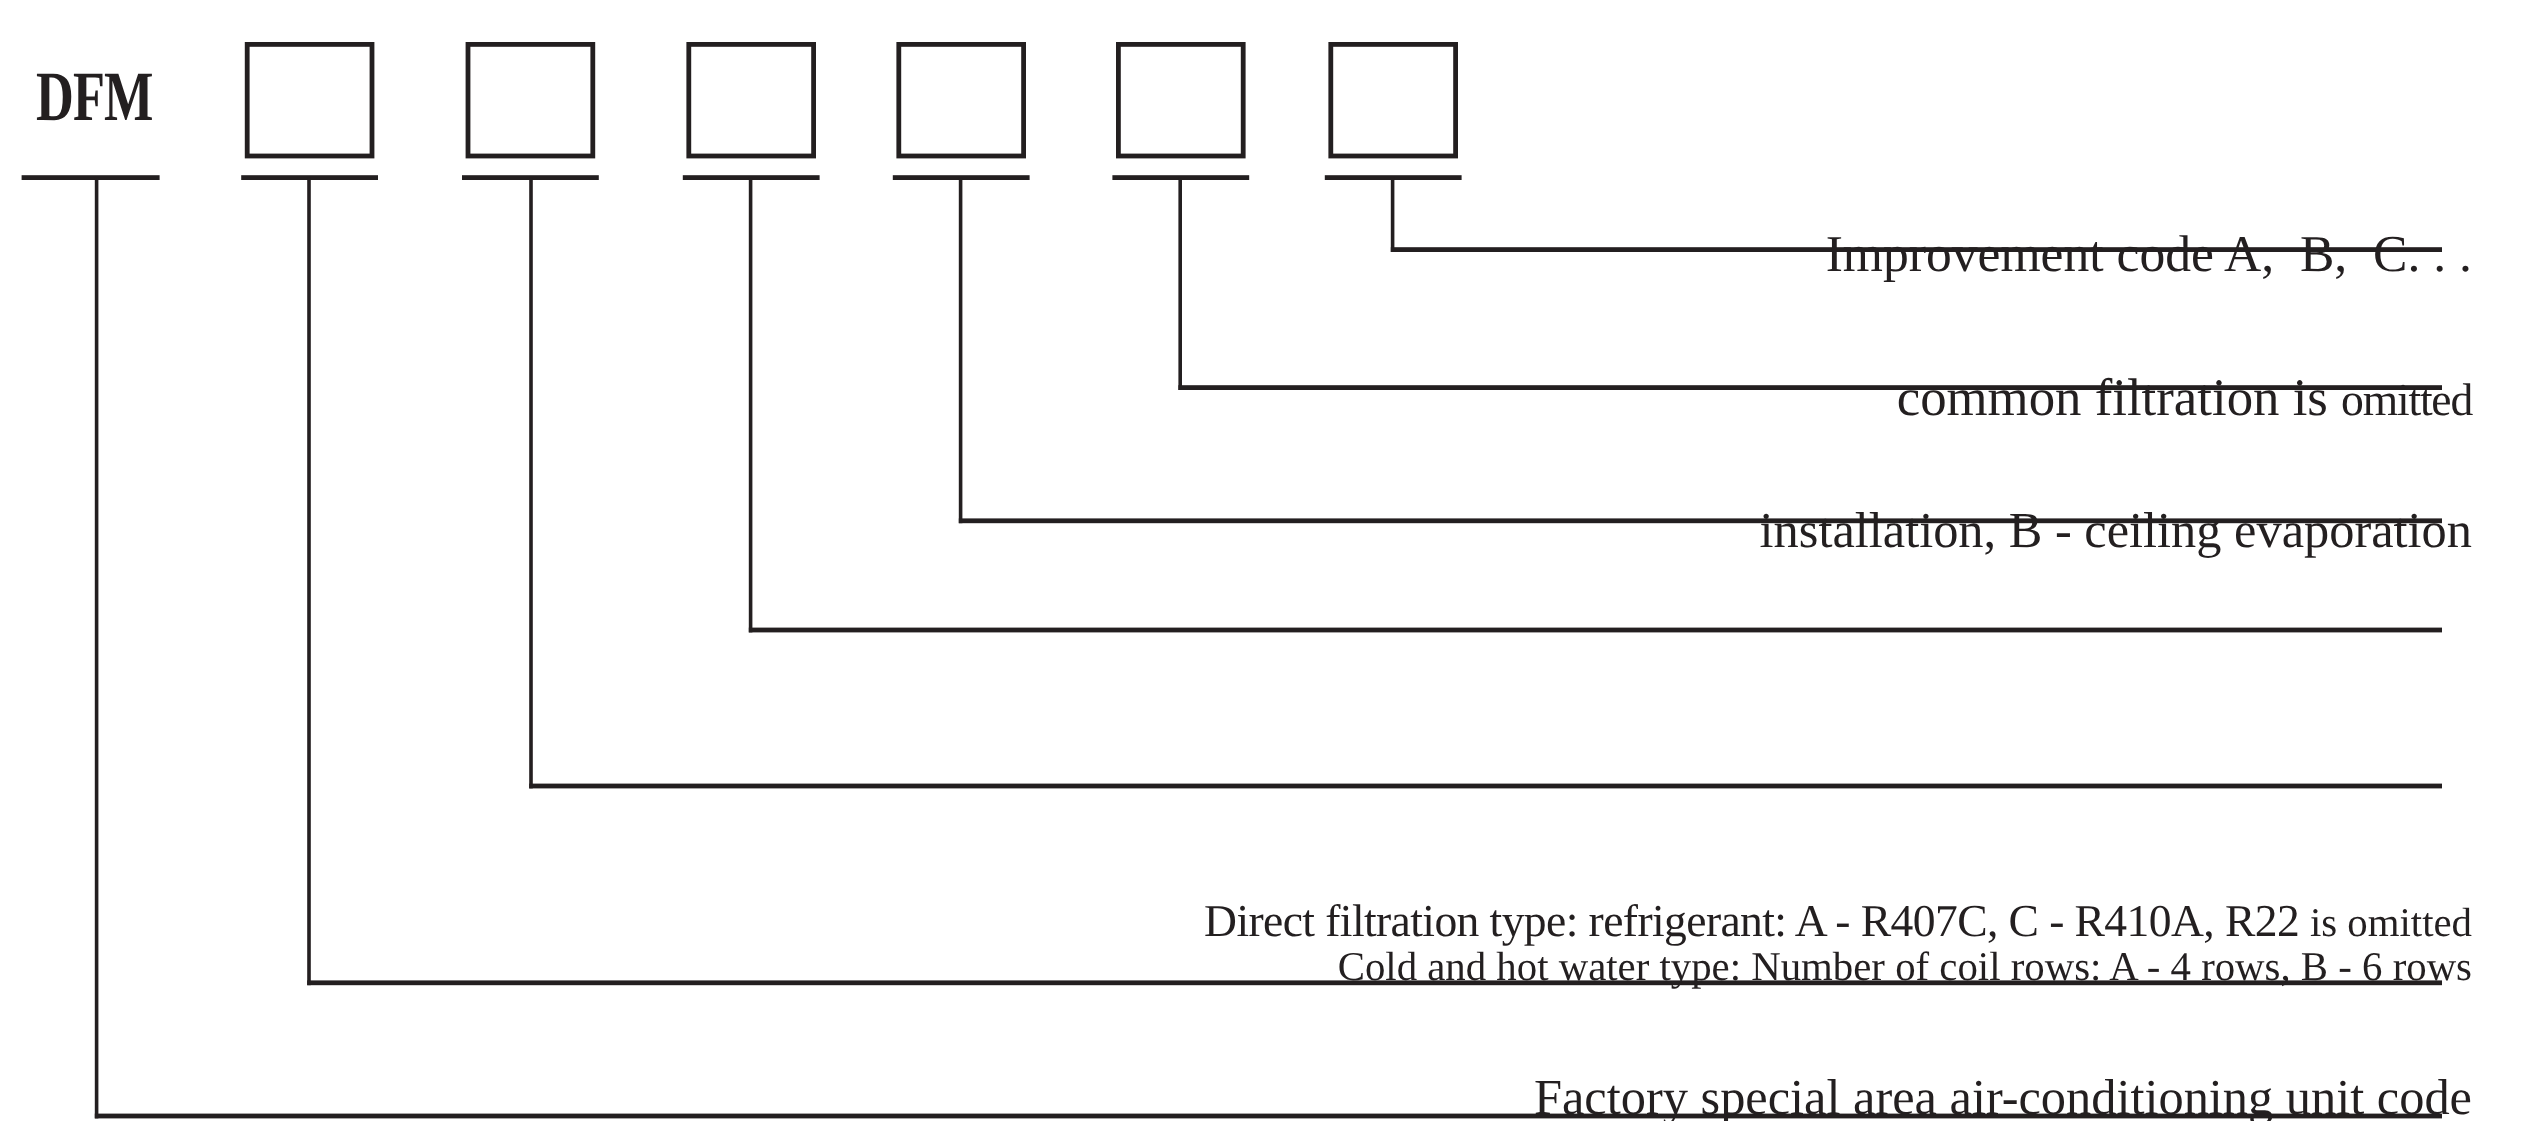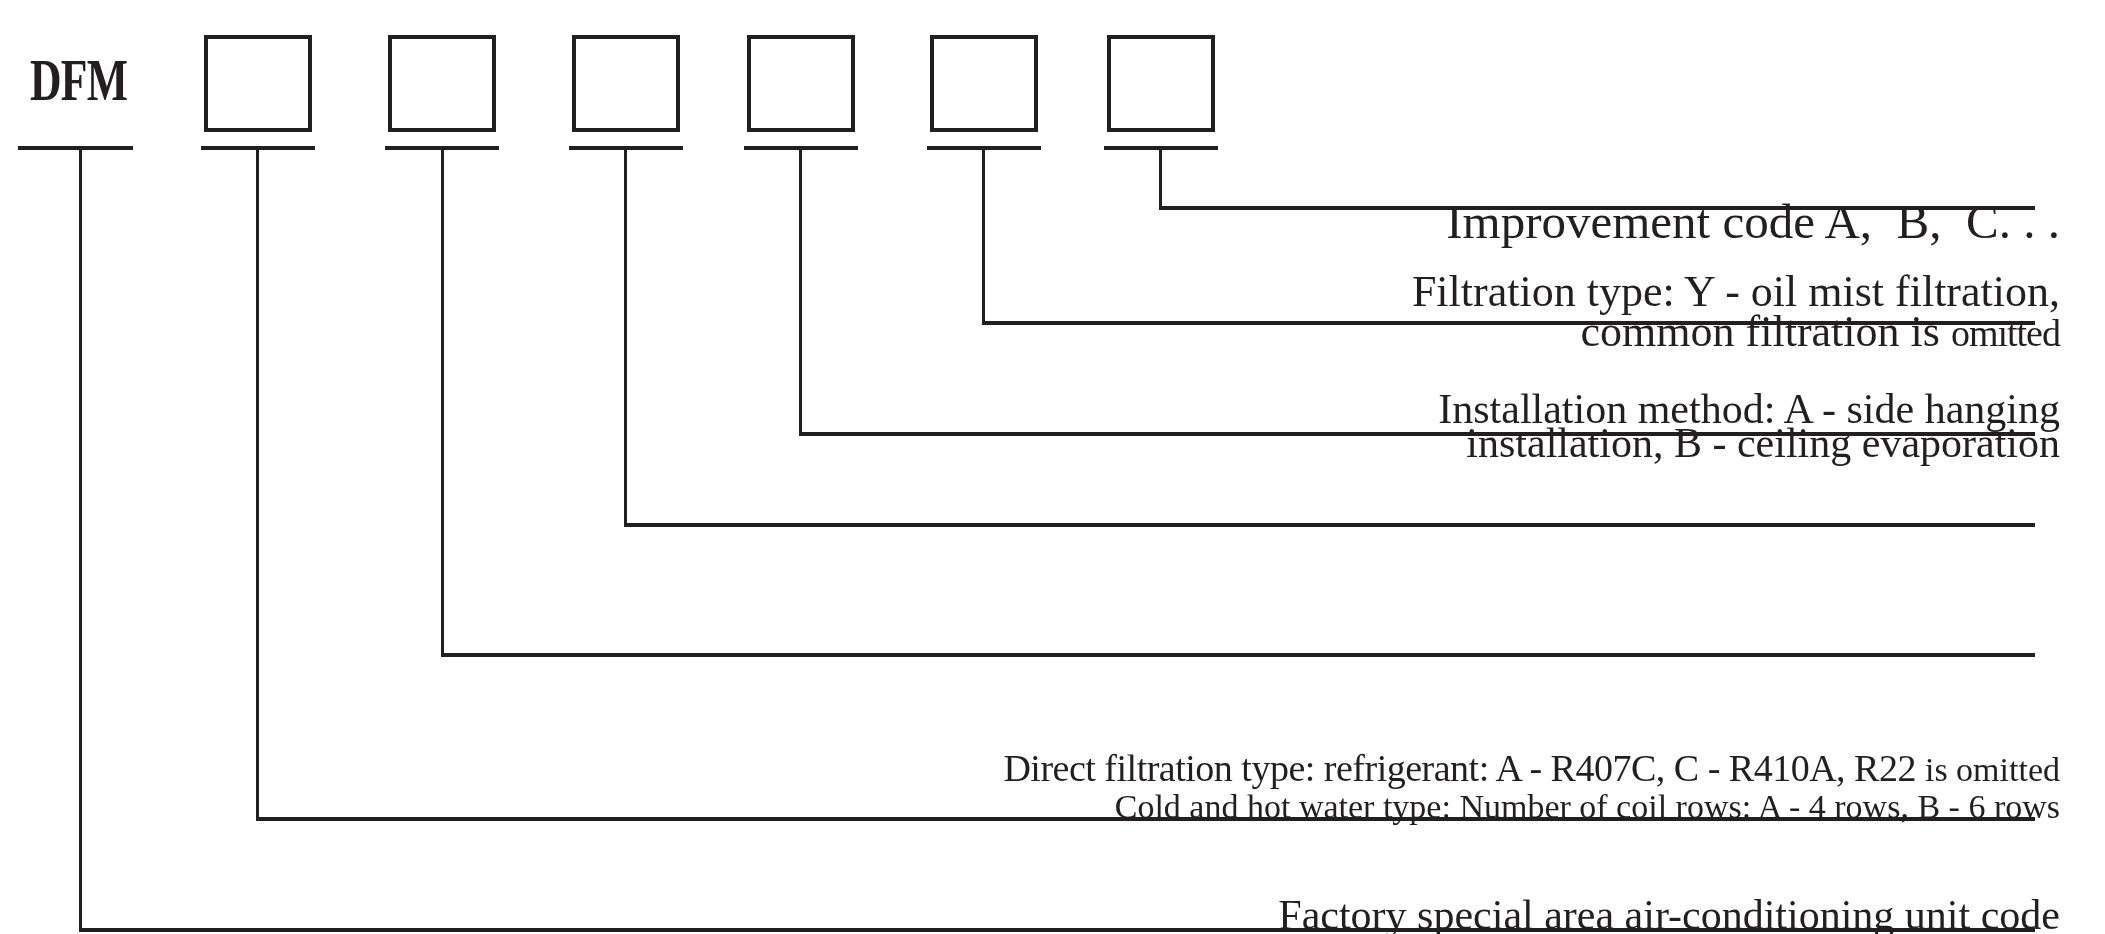--- a/index.html
+++ b/index.html
@@ -56,21 +56,21 @@
   }
   
   .ann {
     position: absolute;
     right: 45px;
     text-align: right;
     white-space: pre;
     font-size: 42px;
     line-height: 1.0;
   }
-  .fs43 { font-size: 49px; }
+  .fs43 { font-size: 43px; }
   .fs44 { font-size: 44px; }
   .fs46 { font-size: 34px; }
   .fs51 { font-size: 51px; }
   .fs38 { font-size: 38px; }
   .cond  { letter-spacing: -1px; }
   .cond2 { letter-spacing: -0.5px; }
 </style>
 </head>
 <body>
 
@@ -106,30 +106,24 @@
   <div class="hline" style="left:799px;  top:412px; width:1236px"></div>
   <div class="hline" style="left:624px;  top:503px; width:1411px"></div>
   <div class="hline" style="left:441px;  top:633px; width:1594px"></div>
   <div class="hline" style="left:256px;  top:797px; width:1779px"></div>
   <div class="hline" style="left:79px;   top:908px; width:1956px"></div>
 
   <div class="ann fs43" style="top:128px">
     <span>Improvement code A,  B,  C. . .</span>
   </div>
 
-  <div class="ann fs44" style="top:206px">
-    <span>Filtration type: Y - oil mist filtration,</span>
-  </div>
   <div class="ann fs44" style="top:246px">
     <span>common filtration is </span><span class="fs38 cond">omitted</span>
   </div>
 
-  <div class="ann" style="top:326px">
-    <span>Installation method: A - side hanging</span>
-  </div>
   <div class="ann" style="top:360px">
     <span>installation, B - ceiling evaporation</span>
   </div>
 
 
 
   <div class="ann fs38 cond2" style="top:691px">
     <span>Direct filtration type: refrigerant: A - R407C, C - R410A, R22 </span><span class="fs46" style="letter-spacing:0">is omitted</span>
   </div>
   <div class="ann fs46" style="top:736px">

